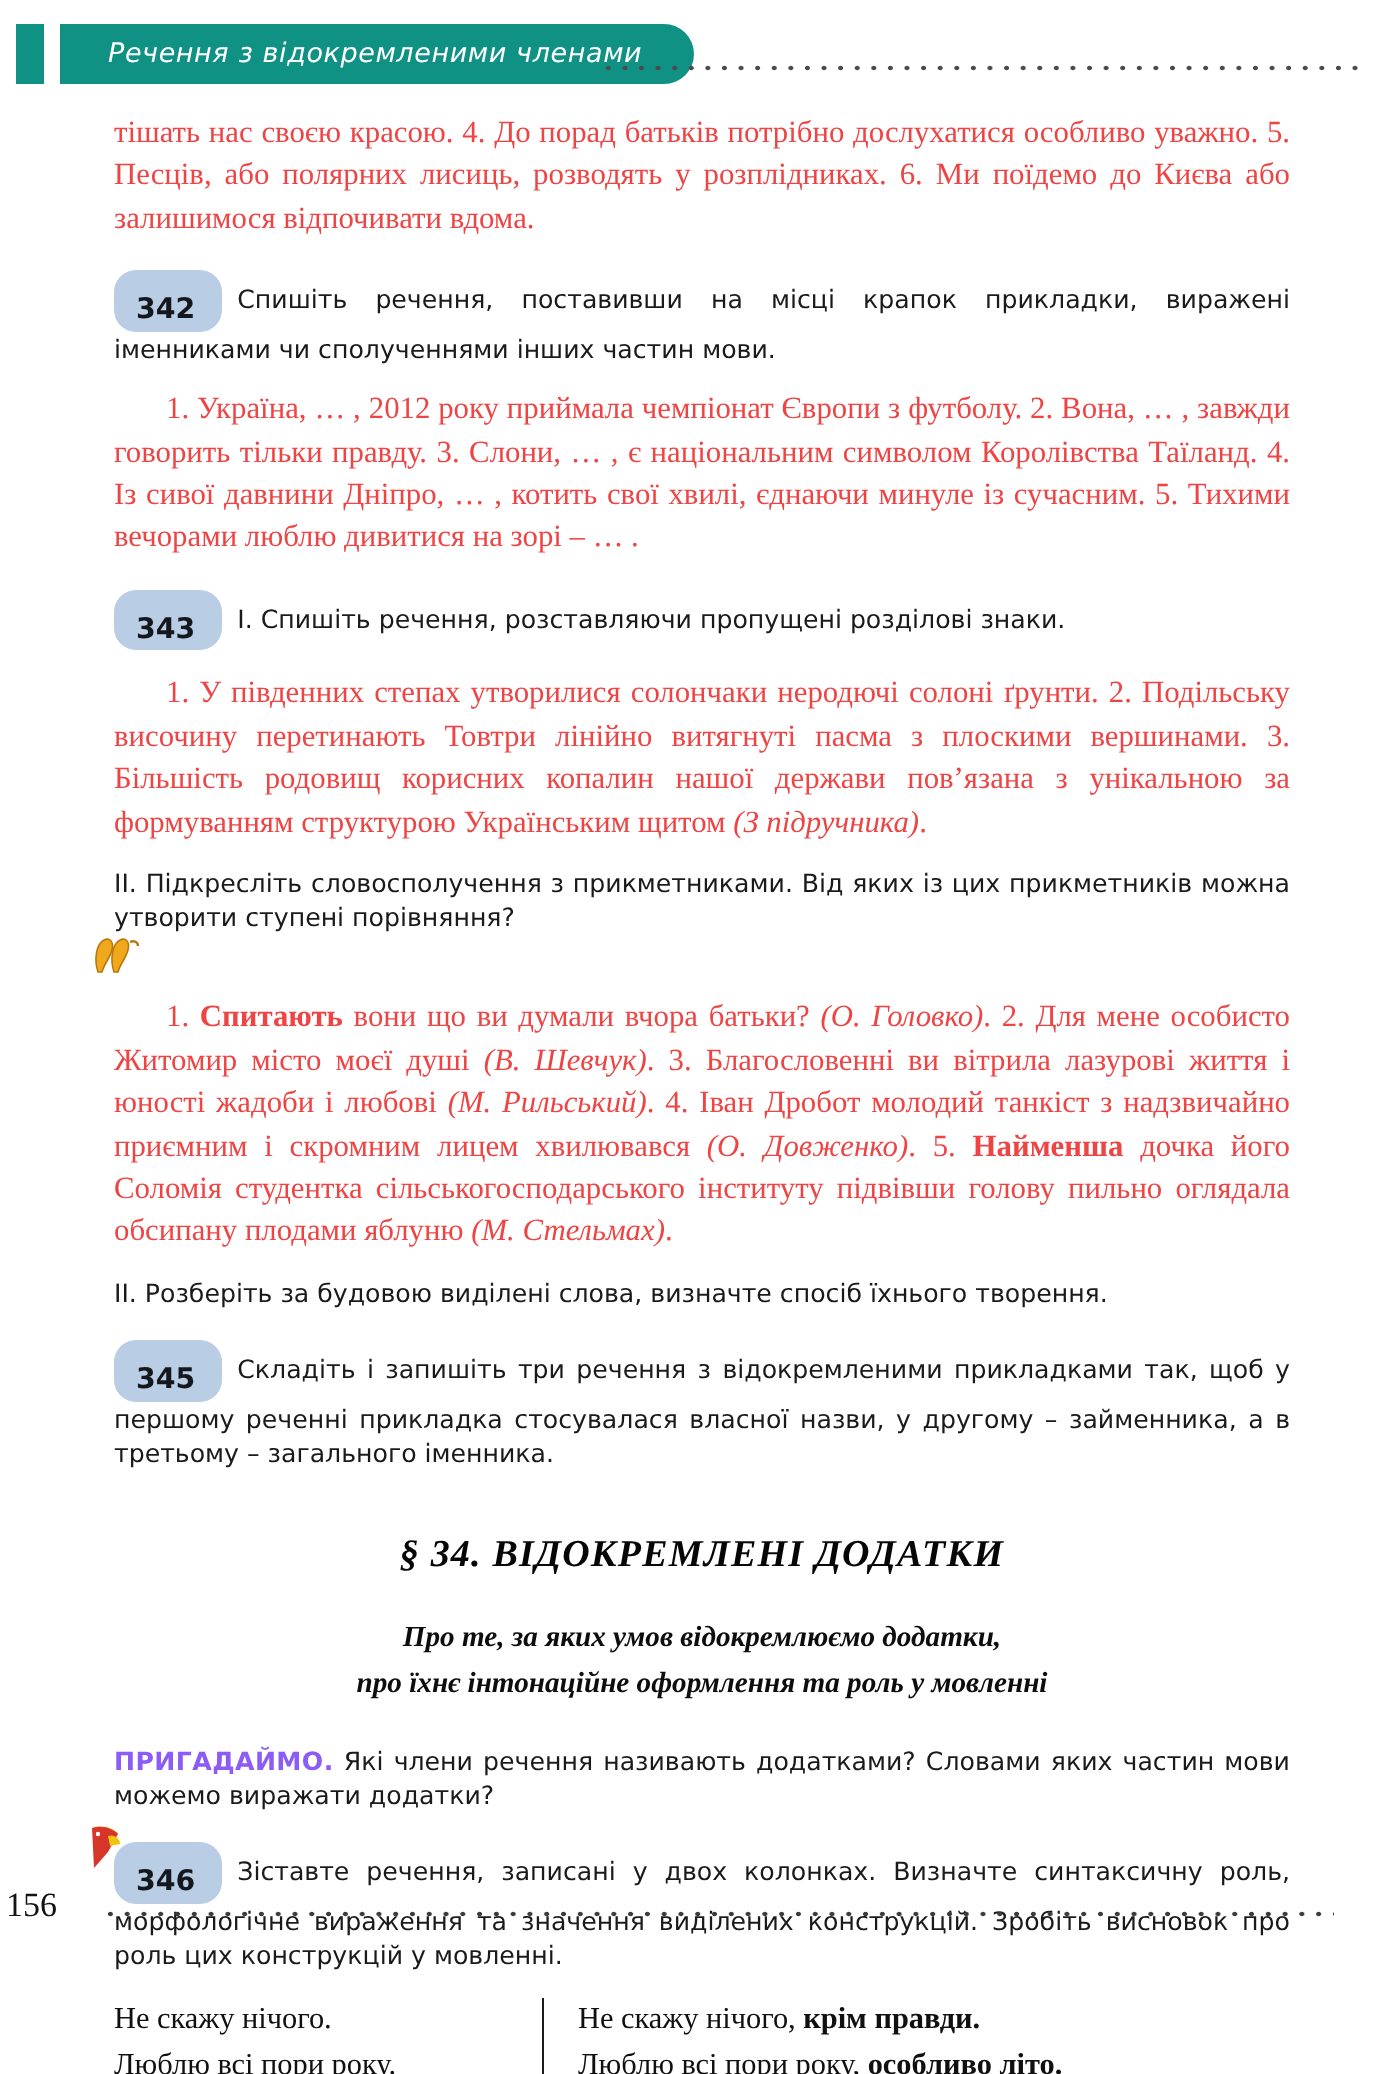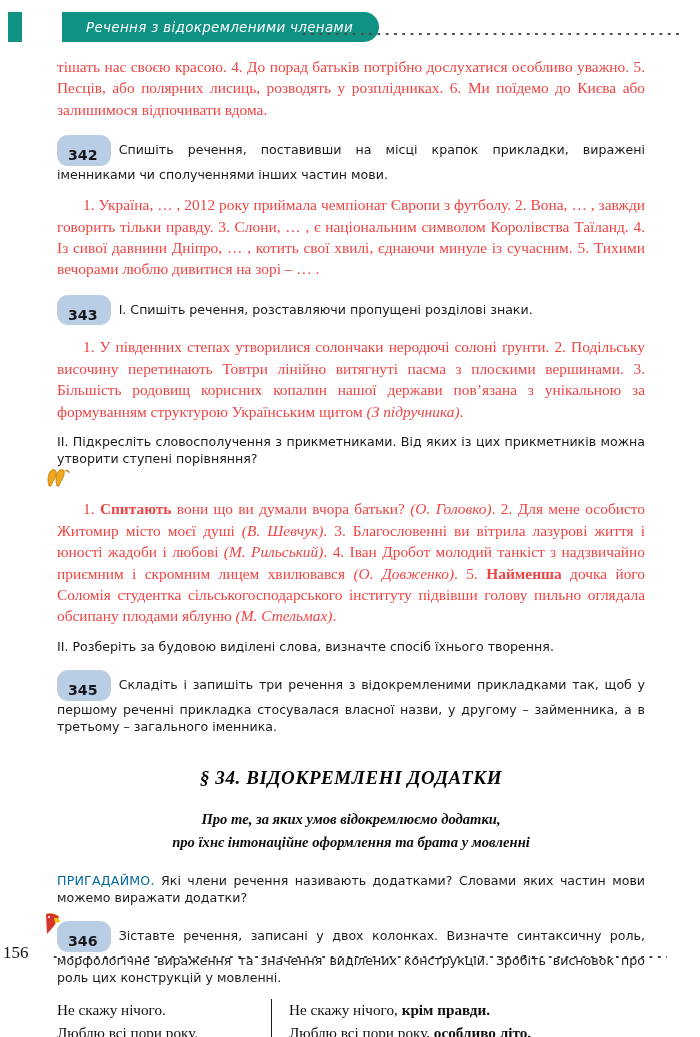--- a/index.html
+++ b/index.html
@@ -35,21 +35,20 @@
   .header-banner {
     position: absolute;
     left: 30px;
     top: 0;
     height: 30px;
     padding: 0 26px 0 24px;
     background: #0f9184;
     border-radius: 0 16px 16px 0;
     display: flex;
     align-items: center;
-    margin-left: 32px;
   }
   .header-banner-text {
     color: #ffffff;
     font-family: "DejaVu Sans", sans-serif;
     font-size: 13.5px;
     font-style: italic;
     letter-spacing: 0.3px;
     white-space: nowrap;
   }
   .header-dots {
@@ -149,22 +148,22 @@
     font-style: italic;
     font-weight: 700;
     font-size: 14.6px;
     text-align: center;
     line-height: 1.33;
     margin: 4px;
     color: #0d0d0d;
   }
 
   .recall-label {
-    color: #0369a1;
-    font-weight: 400;
+    color: #8b5cf6;
+    font-weight: 700;
     font-family: "DejaVu Sans", "Liberation Sans", sans-serif;
     font-size: 12.6px;
     letter-spacing: 0.2px;
   }
 
   
   .compare {
     display: flex;
     width: 100%;
     margin-top: 2px;
@@ -267,21 +266,21 @@
   <div class="block">
     <p class="instr"><span class="ex-badge">345</span><span>Складіть і запишіть три речення з відокремленими прикладками так, щоб у першому реченні прикладка стосувалася власної назви, у другому –  займенника, а в третьому – загального іменника.</span></p>
   </div>
 
   <div class="gap-lg"></div>
 
   <div class="block">
     <p class="sect-title">§ 34. ВІДОКРЕМЛЕНІ ДОДАТКИ</p>
     <div style="height:5px"></div>
     <p class="sect-sub">Про те, за яких умов відокремлюємо додатки,</p>
-    <p class="sect-sub">про їхнє інтонаційне оформлення та брата у мовленні</p>
+    <p class="sect-sub">про їхнє інтонаційне оформлення та роль у мовленні</p>
   </div>
 
   <div class="gap-md"></div>
 
   <p class="instr"><span class="recall-label">ПРИГАДАЙМО.</span><span> Які члени речення називають додатками? Словами яких частин мови можемо виражати додатки?</span></p>
 
   <div class="gap-md"></div>
 
   <div class="block">
     <span class="icon-flag">

